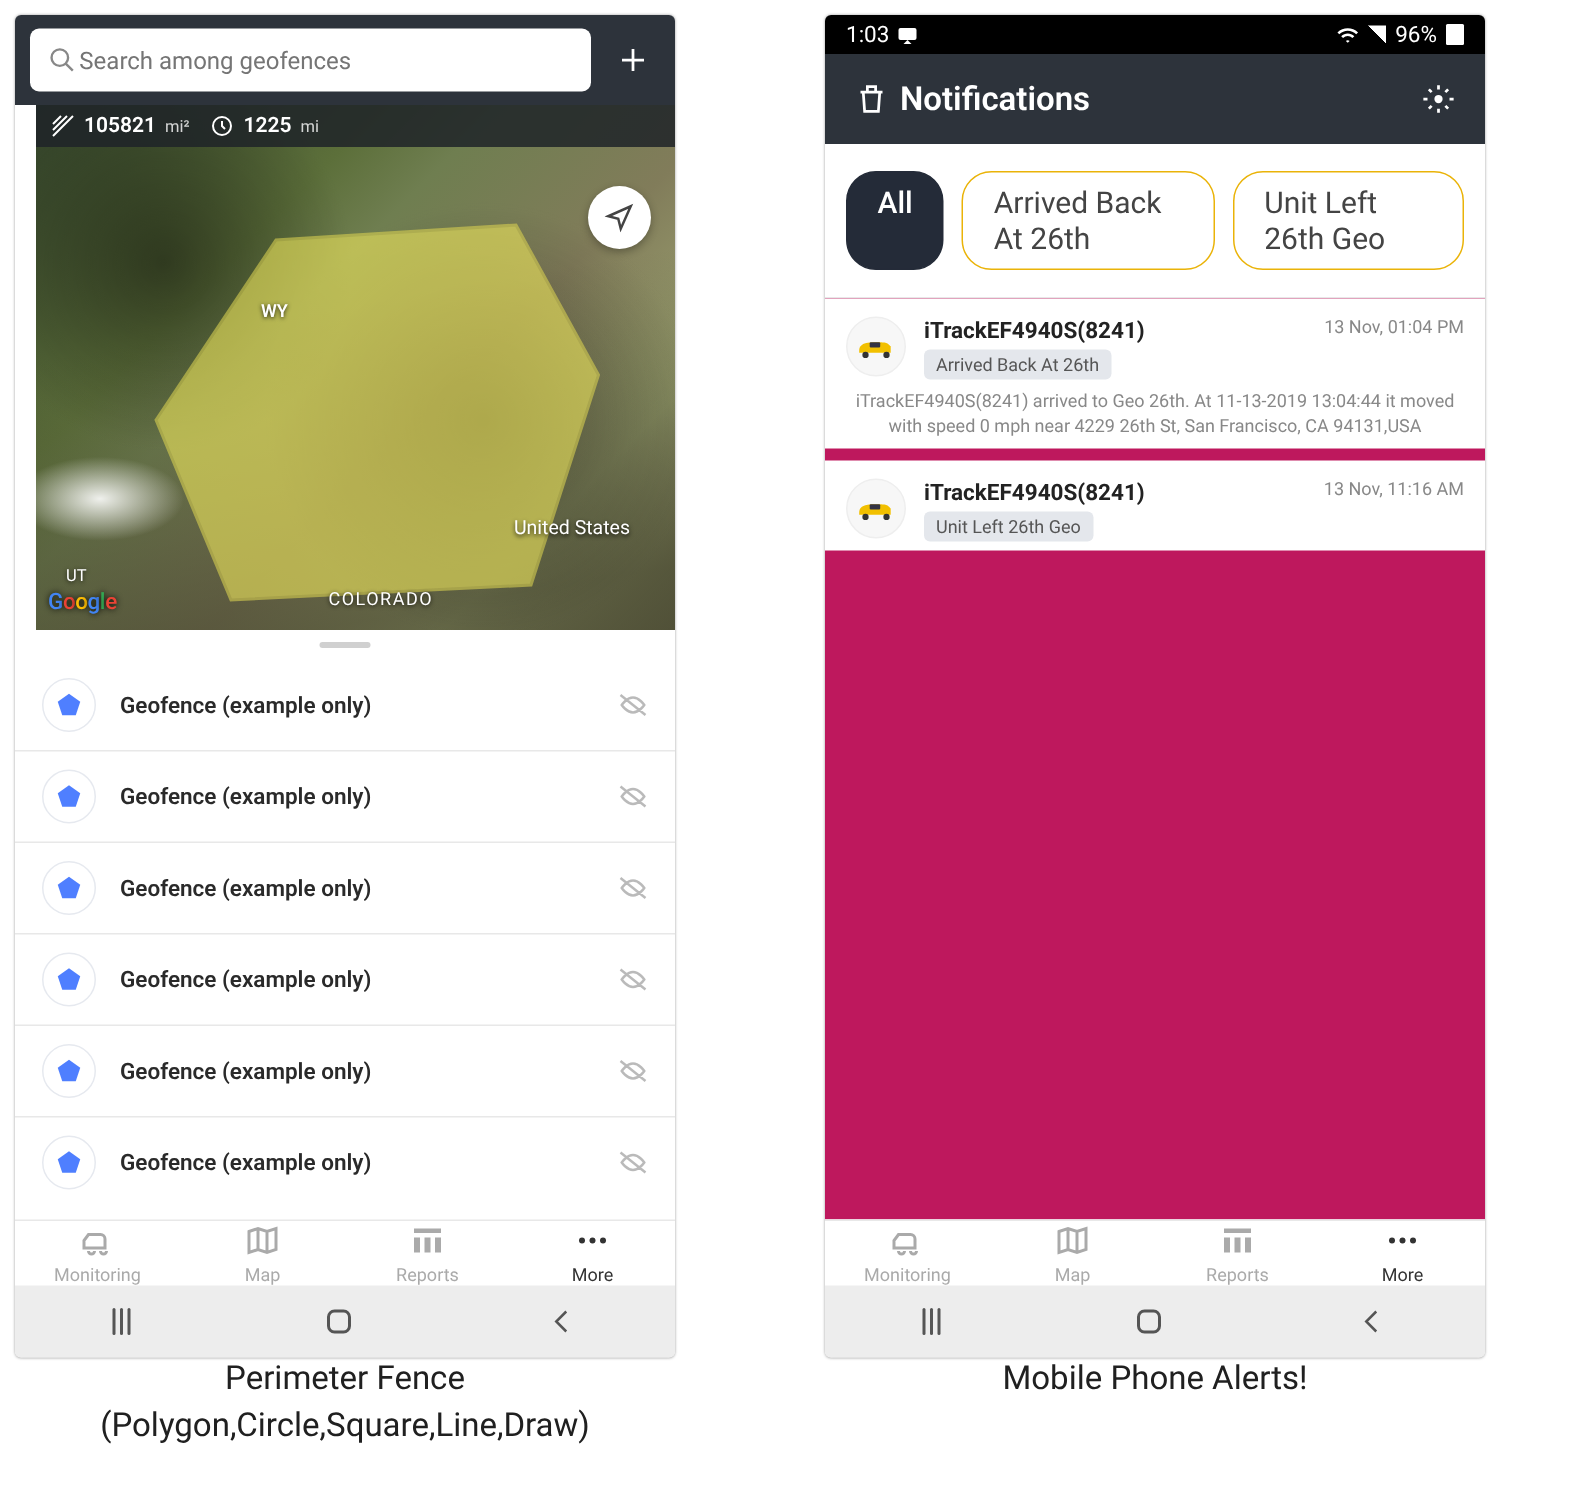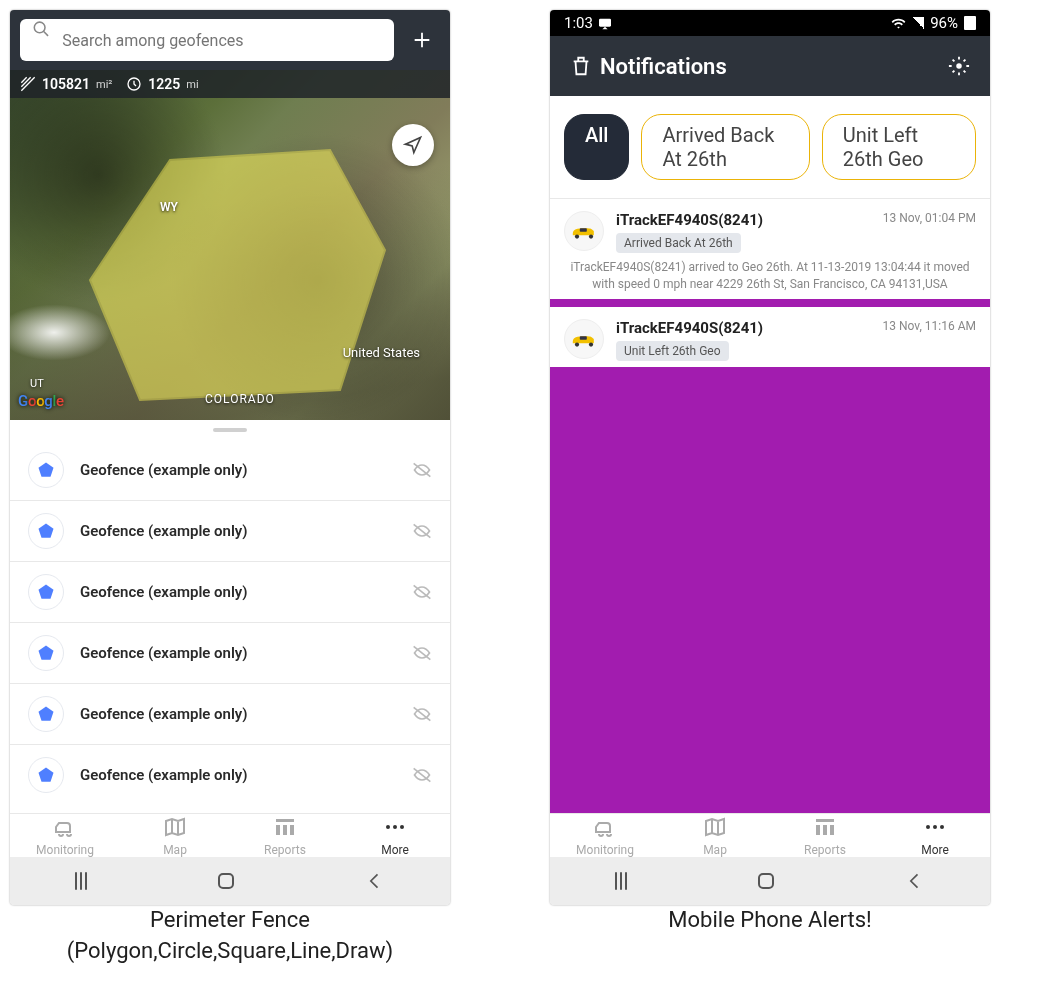--- a/index.html
+++ b/index.html
@@ -20,30 +20,30 @@
 
   
   .status{height:26px;background:#000;color:#fff;display:flex;align-items:center;justify-content:space-between;padding:0 14px;font-size:15px}
   .status .icons{display:flex;gap:6px;align-items:center}
   .bat{width:12px;height:14px;background:#fff;border-radius:1px}
   .sigbar{width:12px;height:12px;background:linear-gradient(to top right,transparent 50%,#fff 50%);}
   .wifi{width:15px;height:15px;position:relative;}
 
   
   .darkbar{height:60px;background:var(--dark);display:flex;align-items:center;padding:0 10px;gap:10px}
-  .searchbox{flex:1;background:#fff;height:42px;border-radius:6px;display:flex;padding:0 12px;gap:10px}
+  .searchbox{flex:1;background:#fff;height:42px;border-radius:6px;display:flex;align-items:center;padding:0 12px;}
   .searchbox input{border:none;outline:none;width:100%;font-size:16px;color:#444}
   .plusbtn{width:36px;height:36px;display:flex;align-items:center;justify-content:center}
 
   .notif-bar{height:60px;background:var(--dark);display:flex;align-items:center;justify-content:space-between;padding:0 20px;color:#fff}
   .notif-bar .tleft{display:flex;align-items:center;gap:8px}
   .notif-title{font-size:22px;font-weight:600}
 
   
-  .mapwrap{height:350px;background:linear-gradient(135deg,#33432a 0%,#5c6f3a 30%,#6f7e50 40%,#817c5a 60%,#9fa673 80%,#6f6f4f 100%);position:relative;overflow:hidden;}
+  .mapwrap{height:350px;background:linear-gradient(135deg,#33432a 0%,#5c6f3a 30%,#6f7e50 40%,#817c5a 60%,#9fa673 80%,#6f6f4f 100%);position:relative;overflow:hidden;margin-left:14px;}
   .mapwrap::before{content:"";position:absolute;inset:0;background:
     radial-gradient(ellipse 80px 40px at 10% 75%, rgba(255,255,255,.9) 0%, transparent 70%),
     linear-gradient(170deg,transparent 40%,rgba(60,60,40,.6) 90%);}
   .mapinfo{position:absolute;top:0;left:0;width:100%;background:rgba(30,35,40,.85);color:#fff;display:flex;align-items:center;font-size:14px;padding:6px 10px;gap:6px}
   .statv{font-weight:600}
   .statu{opacity:.8;font-size:11px}
   .poly{position:absolute;top:40px;left:40px;width:340px;height:300px;opacity:.8}
   .navcircle{position:absolute;top:54px;right:16px;width:42px;height:42px;border-radius:50%;background:#fff;display:flex;align-items:center;justify-content:center;box-shadow:0 2px 6px rgba(0,0,0,.3)}
   .maplabel{position:absolute;color:#fff;font-size:12px;text-shadow:0 1px 3px rgba(0,0,0,.8)}
   .google{position:absolute;left:8px;bottom:10px;color:#fff;font-size:15px;font-weight:500;text-shadow:0 0 4px #000;letter-spacing:-.3px;}
@@ -75,21 +75,21 @@
   .snav svg{width:20px;height:20px;stroke:#555;fill:none;stroke-width:2}
   .snav .dots{display:flex;gap:3px}
   .snav .dots div{width:2px;height:18px;background:#555;border-radius:1px}
   .snav .sq{width:16px;height:16px;border:2px solid #555;border-radius:5px}
 
   
   .filters{display:flex;gap:12px;padding:18px 14px;background:#fff;border-bottom:1px solid var(--line)}
   .chip{border:1px solid #eab308;border-radius:20px;padding:8px 20px;font-size:20px;color:#444}
   .chip.active{background:#242b38;border-color:#242b38;color:#fff;font-weight:500}
 
-  .notiflist{flex:1;background:#a21caf;padding:0;overflow:hidden}
+  .notiflist{flex:1;background:#be185d;padding:0;overflow:hidden}
   .ncard{background:#fff;padding:12px 14px 6px 14px;margin-bottom:8px}
   .ntop{display:flex;gap:12px;align-items:flex-start}
   .carcircle{width:40px;height:40px;border-radius:50%;background:#f7f7f7;border:1px solid #eee;display:flex;align-items:center;justify-content:center;overflow:hidden;}
   .car{width:28px;height:18px;}
   .ntitle{font-weight:700;font-size:15px;color:#222}
   .ntime{font-size:12px;color:#888}
   .tag{display:inline-block;background:var(--chipbg);border-radius:4px;padding:3px 8px;font-size:12px;color:#555;margin-top:4px}
   .ndesc{font-size:12px;color:#888;line-height:1.4;margin-top:6px;padding-left:0;text-align:center}
 
   .trash{cursor:pointer}

